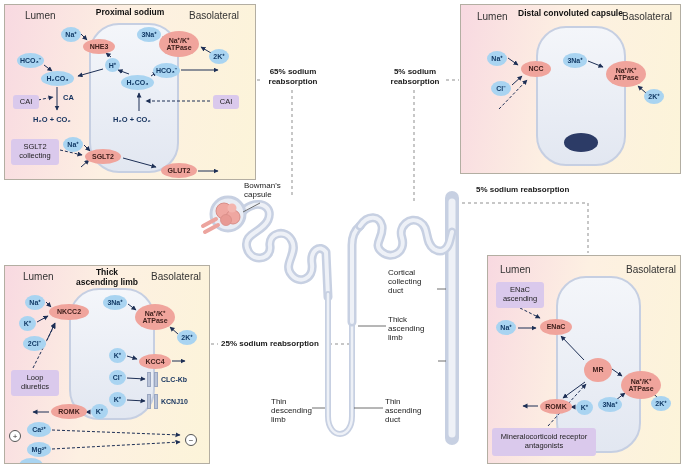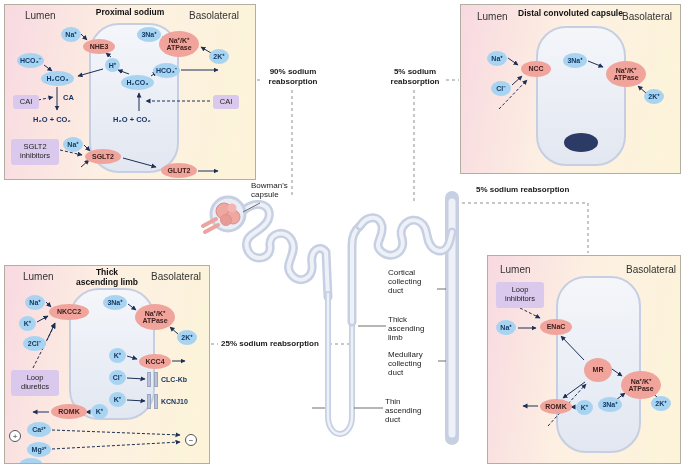--- a/index.html
+++ b/index.html
@@ -68,29 +68,29 @@
     <g stroke="#4a4a4a" stroke-width="0.8">
       <path d="M260,203 L243,212"></path>
       <path d="M437,289 L446,289"></path>
       <path d="M386,326 L358,326"></path>
       <path d="M438,361 L446,361"></path>
       <path d="M312,408 L325,408"></path>
       <path d="M383,408 L354,408"></path>
     </g>
   </svg>
 
-  <div class="pct" style="left:262px;top:67px;width:62px">90% sodium reabsorption</div>
+  <div class="pct" style="left:262px;top:67px;width:62px">65% sodium reabsorption</div>
   <div class="pct" style="left:384px;top:67px;width:62px">5% sodium reabsorption</div>
   <div class="pct nowrap" style="left:476px;top:185px">5% sodium reabsorption</div>
   <div class="pct nowrap" style="left:221px;top:339px">25% sodium reabsorption</div>
 
-  <div class="nlabel" style="left:251px;top:181px;width:44px">Bowman's capsule</div>
+  <div class="nlabel" style="left:244px;top:181px;width:44px">Bowman's capsule</div>
   <div class="nlabel" style="left:388px;top:268px;width:46px">Cortical collecting duct</div>
   <div class="nlabel" style="left:388px;top:315px;width:46px">Thick ascending limb</div>
-  <div class="nlabel" style="left:388px;top:350px;width:48px">Medullary collecting duct</div>
+  <div class="nlabel" style="left:271px;top:397px;width:48px">Thin descending limb</div>
   <div class="nlabel" style="left:385px;top:397px;width:46px">Thin ascending duct</div>
 
   <div class="panel" style="left:4px;top:4px;width:252px;height:176px">
     <div class="cell" style="left:84px;top:18px;width:90px;height:150px"></div>
     <svg class="overlay" width="252" height="176">
       <defs>
           <marker id="a1" markerWidth="7" markerHeight="7" refX="4.5" refY="2.5" orient="auto" markerUnits="userSpaceOnUse">
             <path d="M0,0L5,2.5L0,5Z" fill="#1d2f55"></path>
           </marker>
         </defs>
@@ -121,21 +121,21 @@
     <span class="title" style="top:3px">Proximal sodium</span>
     <span class="hdr" style="right:16px;top:5px">Basolateral</span>
     <div class="ion" style="left:56px;top:22px;width:20px;height:15px">Na⁺</div>
     <div class="transporter" style="left:78px;top:34px;width:32px;height:15px">NHE3</div>
     <div class="ion" style="left:100px;top:53px;width:15px;height:14px">H⁺</div>
     <div class="ion" style="left:12px;top:48px;width:27px;height:15px">HCO₃⁻</div>
     <div class="ion" style="left:36px;top:66px;width:33px;height:15px">H₂CO₃</div>
     <span class="flowtext" style="left:58px;top:88px">CA</span>
     <div class="inhibitor" style="left:8px;top:90px;width:26px;height:14px">CAI</div>
     <span class="flowtext" style="left:28px;top:110px">H₂O + CO₂</span>
-    <div class="inhibitor" style="left:6px;top:134px;width:48px;height:26px">SGLT2 inhibitors</div>
+    <div class="inhibitor" style="left:6px;top:134px;width:48px;height:26px">SGLT2 collecting</div>
     <div class="ion" style="left:58px;top:132px;width:20px;height:15px">Na⁺</div>
     <div class="transporter" style="left:80px;top:144px;width:36px;height:15px">SGLT2</div>
     <span class="flowtext" style="left:40px;top:173px">Glucose</span>
     <div class="ion" style="left:132px;top:22px;width:24px;height:15px">3Na⁺</div>
     <div class="transporter" style="left:154px;top:26px;width:40px;height:26px">Na⁺/K⁺ ATPase</div>
     <div class="ion" style="left:204px;top:44px;width:20px;height:15px">2K⁺</div>
     <div class="ion" style="left:148px;top:58px;width:27px;height:15px">HCO₃⁻</div>
     <div class="ion" style="left:116px;top:70px;width:33px;height:15px">H₂CO₃</div>
     <span class="flowtext" style="left:108px;top:110px">H₂O + CO₂</span>
     <div class="inhibitor" style="left:208px;top:90px;width:26px;height:14px">CAI</div>
@@ -251,24 +251,25 @@
         <path d="M87,151 L83,151"></path>
           <path d="M50,150 L35,150"></path>
       </g>
       <g stroke="#1d2f55" stroke-width="1" fill="none" stroke-dasharray="3,2" marker-end="url(#a4)">
         <path d="M32,52 L52,62"></path>
           <path d="M60,170 L98,128"></path>
       </g>
     </svg>
     <span class="hdr" style="left:12px;top:8px">Lumen</span>
     <span class="hdr" style="right:4px;top:8px">Basolateral</span>
-    <div class="inhibitor" style="left:8px;top:26px;width:48px;height:26px">Loop inhibitors</div>
+    <div class="inhibitor" style="left:8px;top:26px;width:48px;height:26px">ENaC ascending</div>
     <div class="ion" style="left:8px;top:64px;width:20px;height:15px">Na⁺</div>
     <div class="transporter" style="left:52px;top:63px;width:32px;height:16px">ENaC</div>
     <div class="transporter" style="left:96px;top:102px;width:28px;height:24px">MR</div>
     <div class="transporter" style="left:133px;top:115px;width:40px;height:28px">Na⁺/K⁺ ATPase</div>
     <div class="ion" style="left:110px;top:141px;width:24px;height:15px">3Na⁺</div>
     <div class="ion" style="left:163px;top:140px;width:20px;height:15px">2K⁺</div>
     <div class="transporter" style="left:52px;top:143px;width:32px;height:15px">ROMK</div>
     <div class="ion" style="left:88px;top:144px;width:17px;height:15px">K⁺</div>
+    <div class="inhibitor" style="left:4px;top:172px;width:104px;height:28px">Mineralocorticoid receptor antagonists</div>
   </div>
 
 </div>
 
 </body></html>

